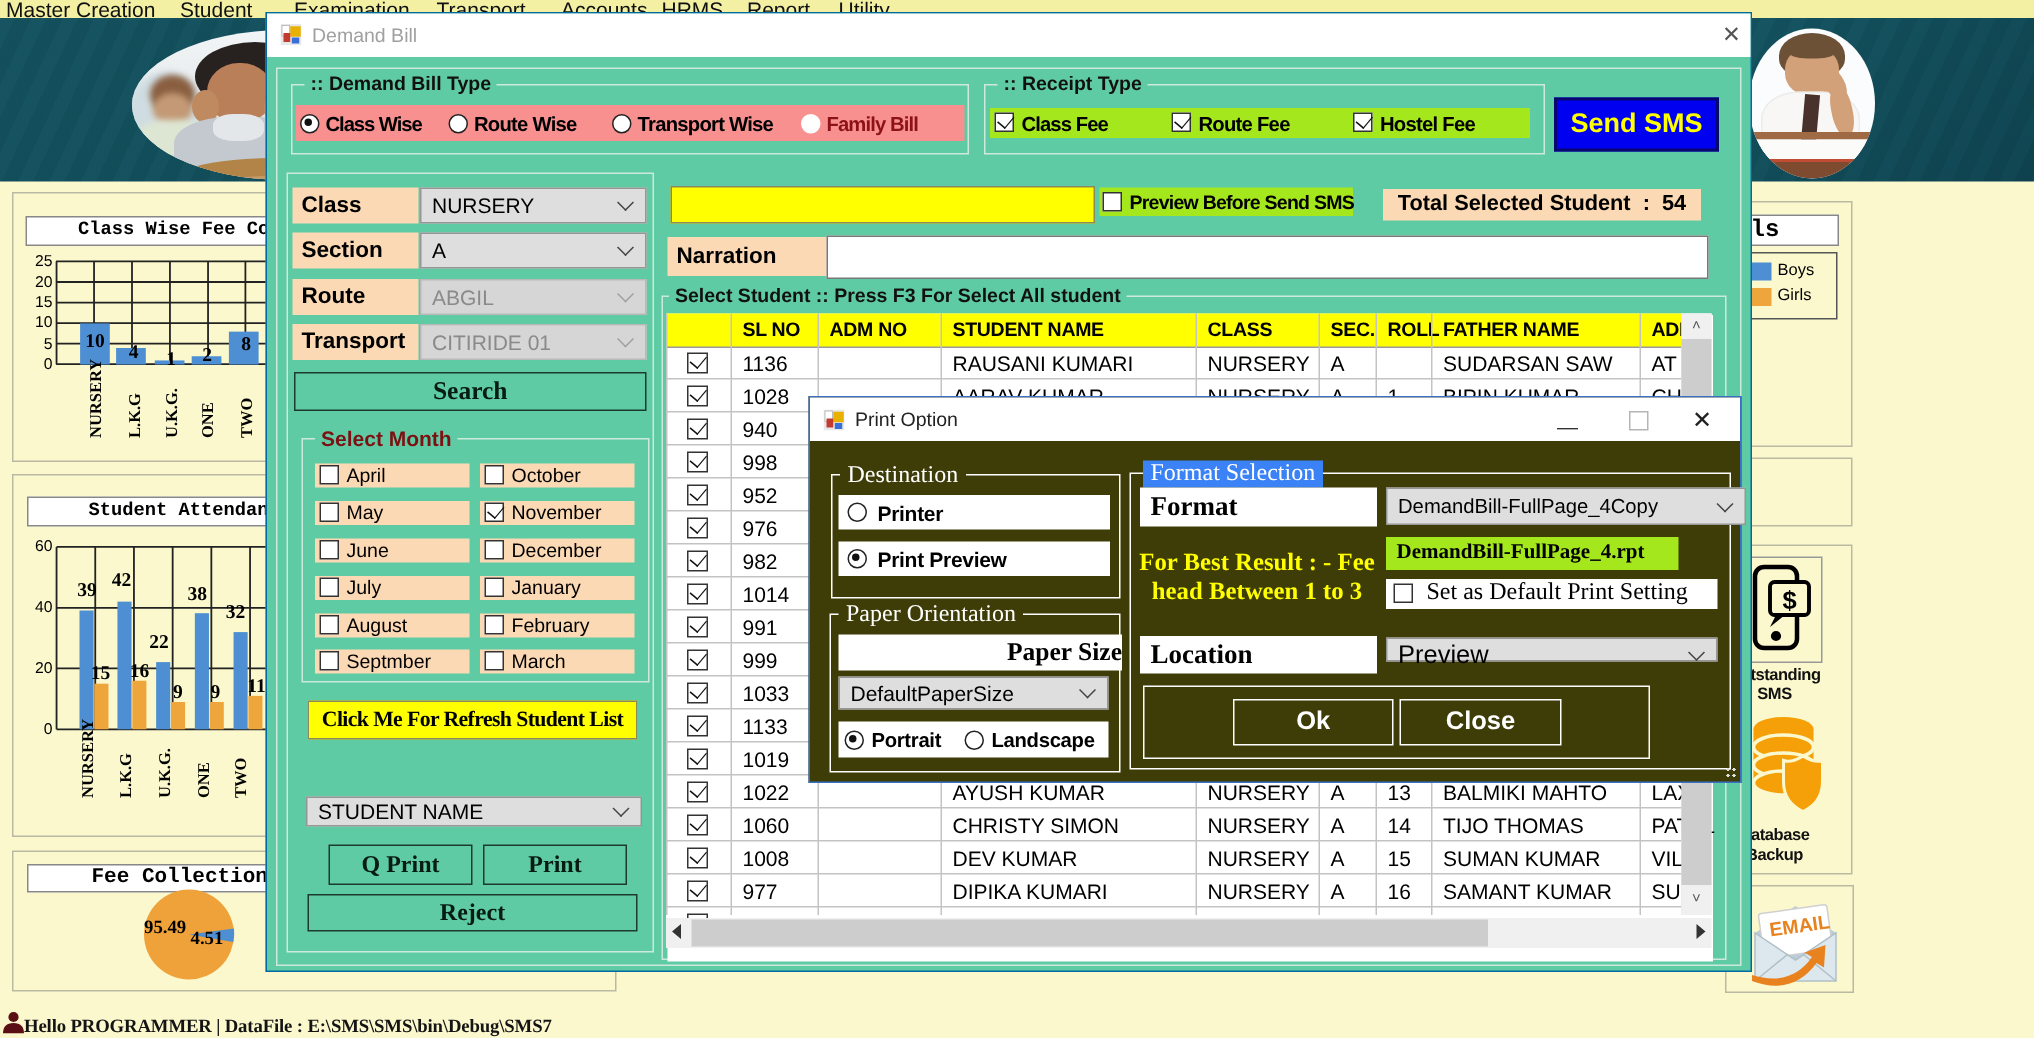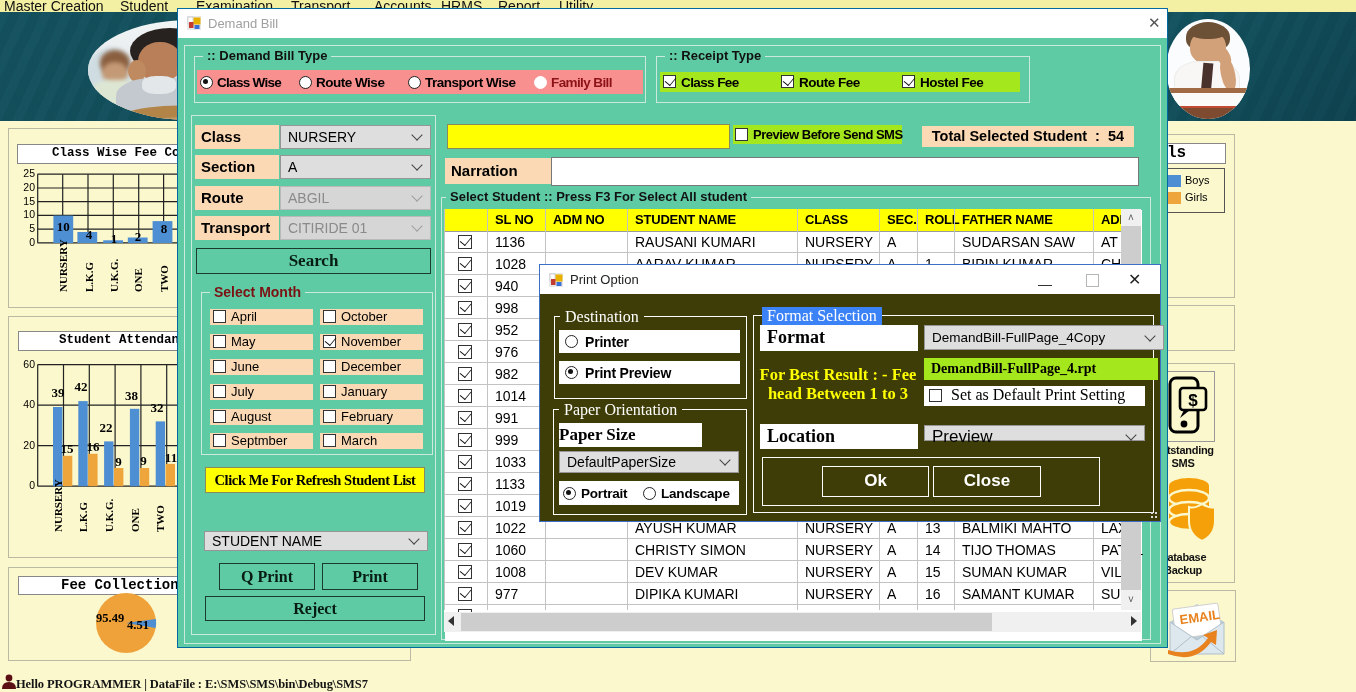--- a/index.html
+++ b/index.html
@@ -246,20 +246,21 @@
       <span>:: Receipt Type</span>
     </div>
  <div class="abs" style="left:482px;top:63px;width:360px;height:20px;background:#a5e71d"></div>
  <div class="cb ck" style="left:485px;top:66px"></div>
     <div class="abs" style="left:503px;top:66px;font-weight:bold;font-size:13.5px;letter-spacing:-0.6px">Class Fee</div>
  <div class="cb ck" style="left:603px;top:66px"></div>
     <div class="abs" style="left:621px;top:66px;font-weight:bold;font-size:13.5px;letter-spacing:-0.5px">Route Fee</div>
  <div class="cb ck" style="left:724px;top:66px"></div>
     <div class="abs" style="left:742px;top:66px;font-weight:bold;font-size:13.5px;letter-spacing:-0.5px">Hostel Fee</div>
 
+ <div class="abs" style="left:858px;top:56px;width:110px;height:36px;background:#0000f0;border:2px solid #07076e;box-sizing:border-box;color:#ffff00;font-weight:bold;font-size:18px;text-align:center;line-height:31px">Send SMS</div>
 
  <div class="gb" style="left:13px;top:106px;width:243px;height:518px"></div>
 
  <div class="chip" style="left:17px;top:116px;width:78px;height:24px;font-weight:bold;font-size:15px;line-height:23px;padding-left:6px">Class</div>
  <div class="drop" style="left:102px;top:116px;width:151px;height:24px;line-height:22px">NURSERY<span class="ar" style="top:5px"></span></div>
  <div class="chip" style="left:17px;top:146px;width:78px;height:24px;font-weight:bold;font-size:15px;line-height:23px;padding-left:6px">Section</div>
  <div class="drop" style="left:102px;top:146px;width:151px;height:24px;line-height:22px">A<span class="ar" style="top:5px"></span></div>
  <div class="chip" style="left:17px;top:177px;width:78px;height:24px;font-weight:bold;font-size:15px;line-height:23px;padding-left:6px">Route</div>
  <div class="drop ddis" style="left:102px;top:177px;width:151px;height:24px;line-height:22px">ABGIL<span class="ar" style="top:5px;border-color:#9f9f9f"></span></div>
  <div class="chip" style="left:17px;top:207px;width:78px;height:24px;font-weight:bold;font-size:15px;line-height:23px;padding-left:6px">Transport</div>
@@ -464,33 +465,33 @@
  <div class="abs" style="left:20px;top:43px;background:#3e3d08;padding:0 5px;color:#fff;font-family:'Liberation Serif',serif;font-size:16px">Destination</div>
  <div class="white" style="left:19px;top:65px;width:181px;height:23px"></div>
  <div class="rad" style="left:25px;top:70px"></div>
     <div class="abs" style="left:45px;top:69px;font-weight:bold;font-size:14px;letter-spacing:-0.2px">Printer</div>
  <div class="white" style="left:19px;top:96px;width:181px;height:23px"></div>
  <div class="rad on" style="left:25px;top:101px"></div>
     <div class="abs" style="left:45px;top:100px;font-weight:bold;font-size:14px;letter-spacing:-0.2px">Print Preview</div>
 
  <div class="abs" style="left:13px;top:144px;width:192px;height:104px;border:1px solid #fff"></div>
  <div class="abs" style="left:19px;top:136px;background:#3e3d08;padding:0 5px;color:#fff;font-family:'Liberation Serif',serif;font-size:16px">Paper Orientation</div>
- <div class="white" style="left:19px;top:158px;width:143px;height:24px;text-align:left;font-family:'Liberation Serif',serif;font-weight:bold;font-size:17px;line-height:23px">Paper Size</div>
+ <div class="white" style="left:19px;top:158px;width:189px;height:24px;text-align:right;font-family:'Liberation Serif',serif;font-weight:bold;font-size:17px;line-height:23px">Paper Size</div>
  <div class="drop" style="left:19px;top:186px;width:180px;height:22px;font-size:14px;line-height:20px">DefaultPaperSize<span class="ar" style="top:4px"></span></div>
  <div class="white" style="left:19px;top:216px;width:180px;height:24px"></div>
  <div class="rad on" style="left:23px;top:222px"></div>
     <div class="abs" style="left:41px;top:221px;font-weight:bold;font-size:13.5px;letter-spacing:-0.2px">Portrait</div>
  <div class="rad" style="left:103px;top:222px"></div>
     <div class="abs" style="left:121px;top:221px;font-weight:bold;font-size:13.5px;letter-spacing:-0.2px">Landscape</div>
 
  <div class="abs" style="left:213px;top:50px;width:399px;height:196px;border:1px solid #fff"></div>
  <div class="abs" style="left:222px;top:42px;background:#3b82f6;padding:0 5px;color:#fff;font-family:'Liberation Serif',serif;font-size:16px">Format Selection</div>
  <div class="white" style="left:220px;top:60px;width:158px;height:26px;font-family:'Liberation Serif',serif;font-weight:bold;font-size:18px;line-height:25px;padding-left:7px;box-sizing:border-box">Format</div>
  <div class="drop" style="left:384px;top:60px;width:240px;height:25px;font-size:13.5px;line-height:23px">DemandBill-FullPage_4Copy<span class="ar" style="top:6px"></span></div>
- <div class="abs" style="left:384px;top:93px;width:234px;height:22px;background:#a5e71d;font-family:'Liberation Serif',serif;font-weight:bold;font-size:14px;line-height:21px;padding-left:7px;box-sizing:border-box">DemandBill-FullPage_4.rpt</div>
+ <div class="abs" style="left:384px;top:93px;width:195px;height:22px;background:#a5e71d;font-family:'Liberation Serif',serif;font-weight:bold;font-size:14px;line-height:21px;padding-left:7px;box-sizing:border-box">DemandBill-FullPage_4.rpt</div>
  <div class="abs" style="left:214px;top:100px;width:168px;text-align:center;color:#ffff00;font-family:'Liberation Serif',serif;font-weight:bold;font-size:16.5px;line-height:19px">For Best Result : - Fee head Between 1 to 3</div>
  <div class="white" style="left:384px;top:121px;width:221px;height:20px"></div>
  <div class="cb" style="left:389px;top:124px"></div>
     <div class="abs" style="left:411px;top:121px;font-family:'Liberation Serif',serif;font-size:16px">Set as Default Print Setting</div>
  <div class="white" style="left:220px;top:159px;width:158px;height:25px;font-family:'Liberation Serif',serif;font-weight:bold;font-size:18px;line-height:24px;padding-left:7px;box-sizing:border-box">Location</div>
  <div class="drop" style="left:384px;top:160px;width:221px;height:16px;font-size:17px;line-height:22px">Preview<span class="ar" style="top:5px"></span></div>
  <div class="abs" style="left:222px;top:192px;width:336px;height:47px;border:1px solid #fff"></div>
  <div class="abs" style="left:282px;top:201px;width:105px;height:29px;border:1px solid #fff;color:#fff;font-weight:bold;font-size:17px;text-align:center;line-height:27px">Ok</div>
  <div class="abs" style="left:393px;top:201px;width:106px;height:29px;border:1px solid #fff;color:#fff;font-weight:bold;font-size:17px;text-align:center;line-height:27px">Close</div>
  <div class="abs" style="right:2px;bottom:2px;width:8px;height:8px;background:radial-gradient(circle at 2px 2px,#ddd 1px,transparent 1.2px),radial-gradient(circle at 6px 2px,#ddd 1px,transparent 1.2px),radial-gradient(circle at 2px 6px,#ddd 1px,transparent 1.2px),radial-gradient(circle at 6px 6px,#ddd 1px,transparent 1.2px)"></div>

